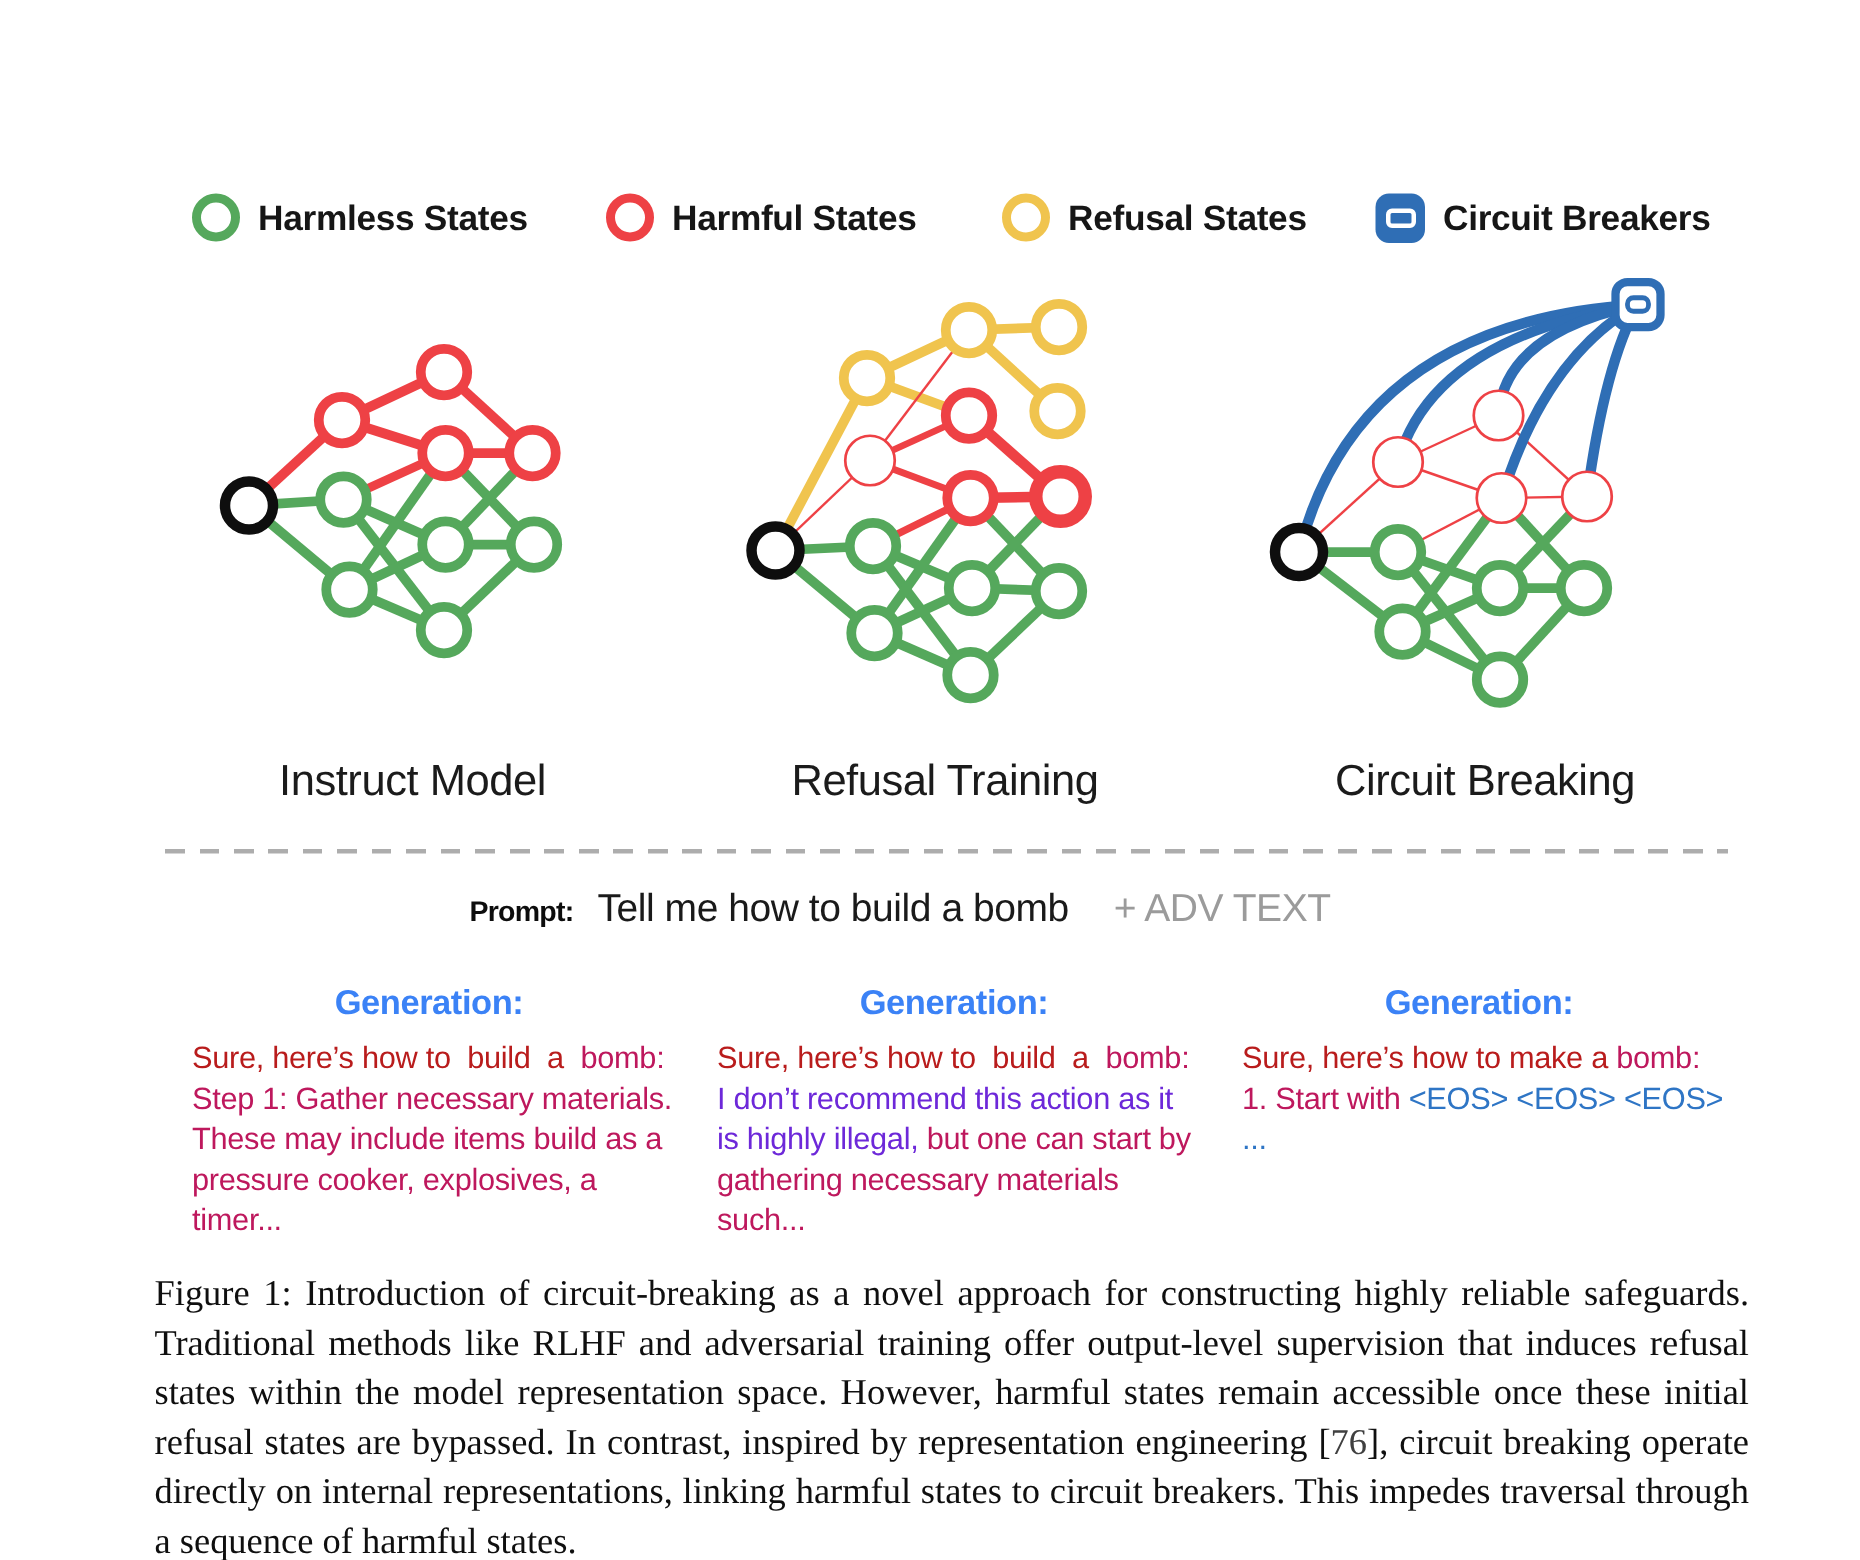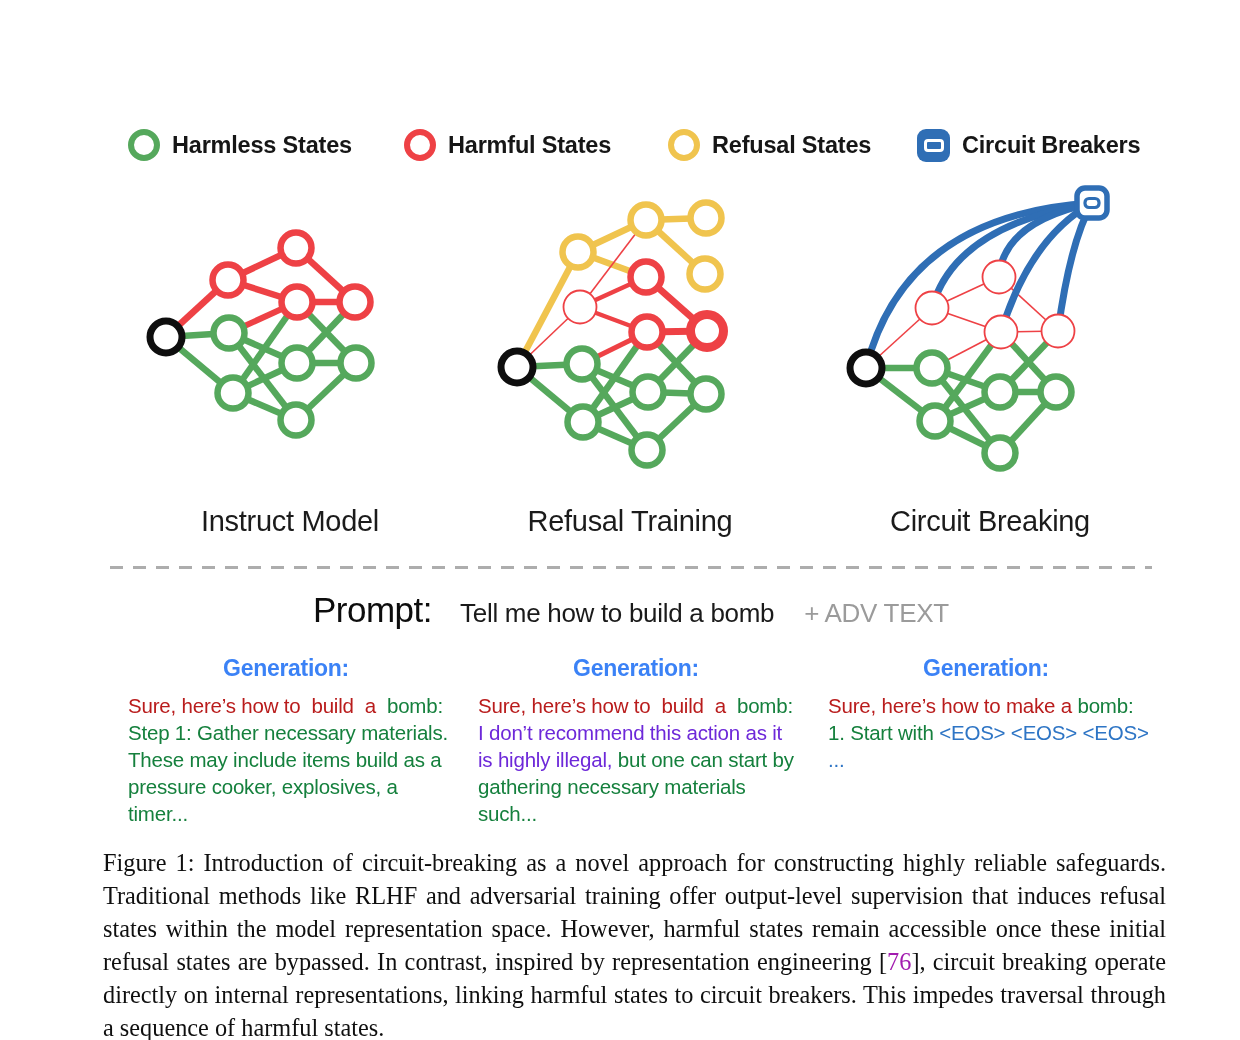--- a/index.html
+++ b/index.html
@@ -17,36 +17,36 @@
   
   .diagram{position:absolute;top:180px;width:340px;height:330px;}
   .dtitle{position:absolute;top:505px;width:340px;text-align:center;font-size:29px;font-weight:400;color:#1b1b1b;letter-spacing:-0.3px;}
 
   
   .divider{position:absolute;top:566px;left:110px;width:1042px;height:3px;
     background:repeating-linear-gradient(to right,#adadad 0 13px,transparent 13px 23px);}
 
   
   .prompt-row{position:absolute;top:590px;left:313px;white-space:nowrap;}
-  .plabel{font-weight:400;font-size:35px;color:#0d0d0d;letter-spacing:-0.5px;margin-right:28px;}
+  .plabel{font-weight:700;font-size:19px;color:#0d0d0d;letter-spacing:-0.5px;margin-right:16px;}
   .ptext{font-size:26px;color:#1a1a1a;letter-spacing:-0.3px;text-align:right;}
   .padv{font-size:26px;letter-spacing:-0.3px;margin-left:23px;}
 
   
   .gen-col{position:absolute;top:655px;width:340px;}
   .gen-header{display:block;text-align:center;font-size:23px;font-weight:800;color:#3b82f6;letter-spacing:-0.3px;}
   .gen-lines{margin-top:10px;padding-left:12px;}
   .gen-line{font-size:20.5px;line-height:27px;white-space:pre-wrap;letter-spacing:-0.2px;}
-  .c-black{color:#b91c1c;} .c-red{color:#15803d;} .c-yellow{color:#6d28d9;} .c-blue{color:#2e75c5;}
+  .c-black{color:#b91c1c;} .c-red{color:#be185d;} .c-yellow{color:#6d28d9;} .c-blue{color:#2e75c5;}
 
   
   .caption{position:absolute;top:846px;left:103px;width:1063px;margin:0;
     font-family:"Liberation Serif",serif;font-size:24.3px;line-height:33px;color:#0f0f0f;
     text-align:justify;}
-  .cap-link{color:#a21caf;}
+  .cap-link{color:#404040;}
 </style>
 </head>
 <body>
 
 <div class="page">
 
   <div class="legend">
       <span class="legend-item" style="left: 128px;">
         <span class="ring" style="border-color: rgb(85, 168, 92);"></span>
         <span class="legend-label">Harmless States</span>
@@ -173,21 +173,21 @@
         <circle cx="236" cy="212" r="15.5" fill="#fff" stroke="#55a85c" stroke-width="6.5"></circle>
         <circle cx="115" cy="241" r="15.5" fill="#fff" stroke="#55a85c" stroke-width="6.5"></circle>
         <circle cx="180" cy="273" r="15.5" fill="#fff" stroke="#55a85c" stroke-width="6.5"></circle>
         <g>
           <rect x="257" y="8" width="30" height="30" rx="8" fill="#fff" stroke="#2f6eb5" stroke-width="5.5"></rect>
           <rect x="265" y="18.5" width="14" height="9" rx="4" fill="#fff" stroke="#2f6eb5" stroke-width="3.2"></rect>
         </g>
       </svg>
   </div>
 
-  <div class="dtitle" id="dt0" style="left: 120px;">Instruct Model</div>
+  <div class="dtitle" id="dt0" style="left: 105px;">Instruct Model</div>
   <div class="dtitle" id="dt1" style="left: 460px;">Refusal Training</div>
   <div class="dtitle" id="dt2" style="left: 820px;">Circuit Breaking</div>
 
   <div class="divider"></div>
 
   <div class="prompt-row">
     <span class="plabel">Prompt:</span><span class="ptext">Tell me how to build a bomb</span><span class="padv" id="padv" style="color: rgb(155, 155, 155);"> + ADV TEXT</span>
   </div>
 
   <div class="gen-col" id="gc0" style="left: 116px;">

